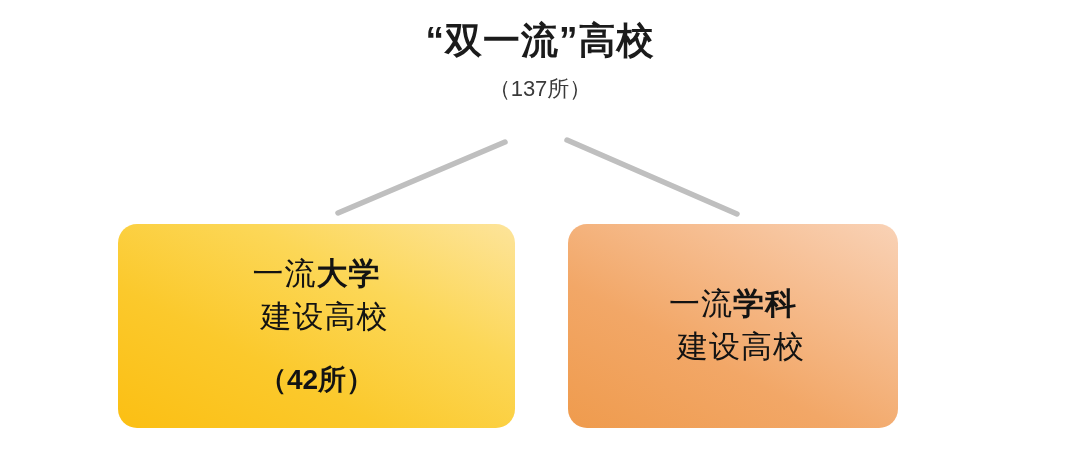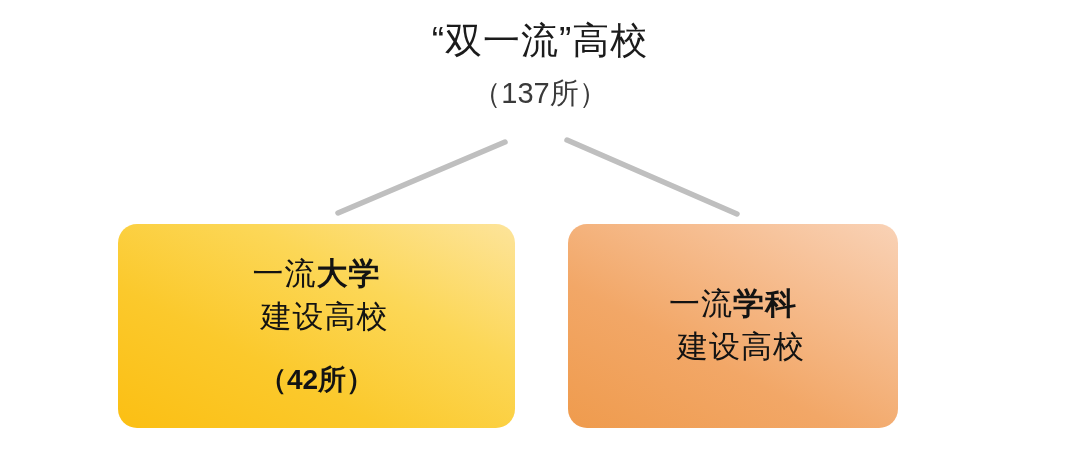--- a/index.html
+++ b/index.html
@@ -25,29 +25,29 @@
   
   .root-node {
     position: absolute;
     left: 0;
     top: 18px;
     width: 1080px;
     text-align: center;
   }
   .root-title {
     font-size: 37px;
-    font-weight: 400;
+    font-weight: 700;
     color: #1b1b1b;
     letter-spacing: 1px;
     line-height: 1.25;
     white-space: nowrap;
   }
   .root-count {
     margin-top: 10px;
-    font-size: 29px;
+    font-size: 22px;
     font-weight: 500;
     color: #3a3a3a;
     letter-spacing: 0px;
     white-space: nowrap;
   }
 
   
   .connectors {
     position: absolute;
     left: 0;

